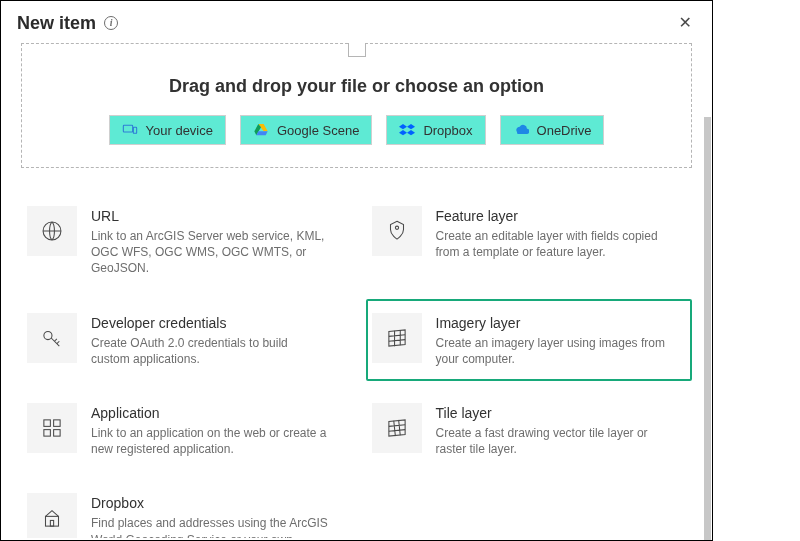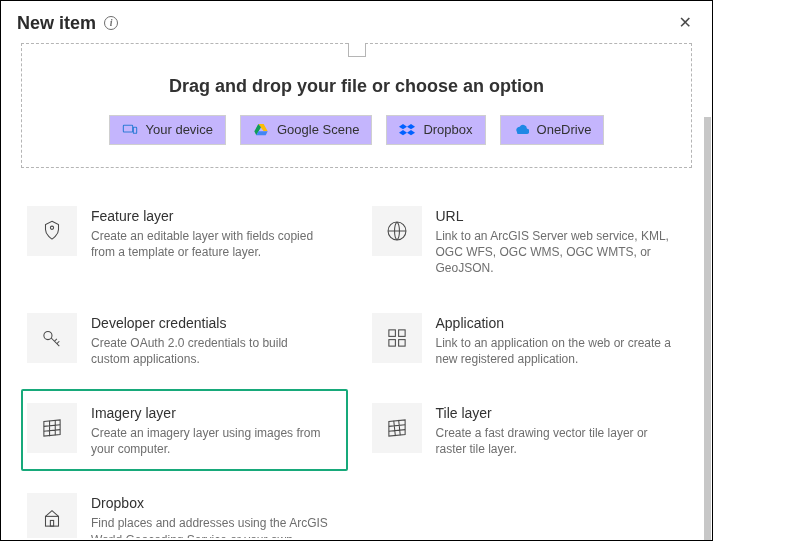--- a/index.html
+++ b/index.html
@@ -87,24 +87,25 @@
     margin: 6px 0 18px 0;
   }
   .source-row {
     display: flex;
     gap: 14px;
     justify-content: center;
     flex-wrap: wrap;
   }
   .source-btn {
     border: 1px solid #cfcfcf;
-    background: #c4b5fd;
+    background: #5eead4;
     padding: 6px 12px;
     font-size: 13px;
     display: inline-flex;
+    align-items: center;
     gap: 8px;
     cursor: pointer;
     color: #323232;
   }
   .source-btn .ic { width:16px; height:16px; display:inline-block; }
   .options-grid {
     display: grid;
     grid-template-columns: 1fr 1fr;
     column-gap: 18px;
     row-gap: 8px;
@@ -209,84 +210,84 @@
         </button>
 
       </div>
     </div>
 
     <div class="options-grid">
 
       <div class="option">
         <div class="thumb">
           <svg viewBox="0 0 32 32">
+              <circle cx="16" cy="16" r="11"></circle>
+              <path d="M5 16h22M16 5c4 3 4 19 0 22M16 5c-4 3-4 19 0 22"></path>
+            </svg>
+        </div>
+        <div class="txt">
+          <div class="opt-title">URL</div>
+          <div class="opt-desc">Link to an ArcGIS Server web service, KML, OGC WFS, OGC WMS, OGC WMTS, or GeoJSON.</div>
+        </div>
+      </div>
+
+      <div class="option">
+        <div class="thumb">
+          <svg viewBox="0 0 32 32">
               <path d="M16 4l8 4v6c0 7-8 12-8 12S8 21 8 14V8l8-4z"></path>
               <circle cx="16" cy="12" r="2"></circle>
             </svg>
         </div>
         <div class="txt">
           <div class="opt-title">Feature layer</div>
           <div class="opt-desc">Create an editable layer with fields copied from a template or feature layer.</div>
         </div>
       </div>
 
       <div class="option">
         <div class="thumb">
           <svg viewBox="0 0 32 32">
-              <circle cx="16" cy="16" r="11"></circle>
-              <path d="M5 16h22M16 5c4 3 4 19 0 22M16 5c-4 3-4 19 0 22"></path>
-            </svg>
-        </div>
-        <div class="txt">
-          <div class="opt-title">URL</div>
-          <div class="opt-desc">Link to an ArcGIS Server web service, KML, OGC WFS, OGC WMS, OGC WMTS, or GeoJSON.</div>
-        </div>
-      </div>
-
-      <div class="option">
-        <div class="thumb">
-          <svg viewBox="0 0 32 32">
               <circle cx="11" cy="13" r="5"></circle>
               <path d="M15 16l10 10m-3-3l3-3m-6 0l3-3"></path>
             </svg>
         </div>
         <div class="txt">
           <div class="opt-title">Developer credentials</div>
           <div class="opt-desc">Create OAuth 2.0 credentials to build custom applications.</div>
+        </div>
+      </div>
+
+      <div class="option highlight">
+        <div class="thumb">
+          <svg viewBox="0 0 32 32">
+              <path d="M6 8l20-2v18l-20 2z"></path>
+              <path d="M6 14l20-2M6 20l20-2M13 7v19M20 6v19"></path>
+            </svg>
+        </div>
+        <div class="txt">
+          <div class="opt-title">Imagery layer</div>
+          <div class="opt-desc">Create an imagery layer using images from your computer.</div>
         </div>
       </div>
 
       <div class="option">
         <div class="thumb">
           <svg viewBox="0 0 32 32">
               <rect x="6" y="6" width="8" height="8"></rect>
               <rect x="18" y="6" width="8" height="8"></rect>
               <rect x="6" y="18" width="8" height="8"></rect>
               <rect x="18" y="18" width="8" height="8"></rect>
             </svg>
         </div>
         <div class="txt">
           <div class="opt-title">Application</div>
           <div class="opt-desc">Link to an application on the web or create a new registered application.</div>
         </div>
       </div>
 
-      <div class="option highlight">
-        <div class="thumb">
-          <svg viewBox="0 0 32 32">
-              <path d="M6 8l20-2v18l-20 2z"></path>
-              <path d="M6 14l20-2M6 20l20-2M13 7v19M20 6v19"></path>
-            </svg>
-        </div>
-        <div class="txt">
-          <div class="opt-title">Imagery layer</div>
-          <div class="opt-desc">Create an imagery layer using images from your computer.</div>
-        </div>
-      </div>
-
       <div class="option">
         <div class="thumb">
           <svg viewBox="0 0 32 32">
               <path d="M6 8l20-2v18l-20 2z"></path>
               <path d="M12 7l2 19M18 6l2 19M6 14l20-2M6 20l20-2"></path>
             </svg>
         </div>
         <div class="txt">
           <div class="opt-title">Tile layer</div>
           <div class="opt-desc">Create a fast drawing vector tile layer or raster tile layer.</div>

